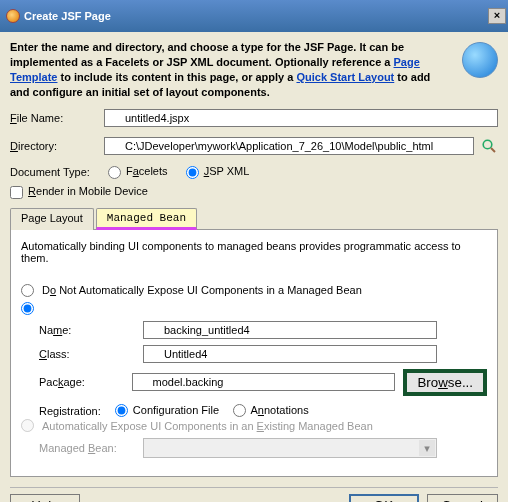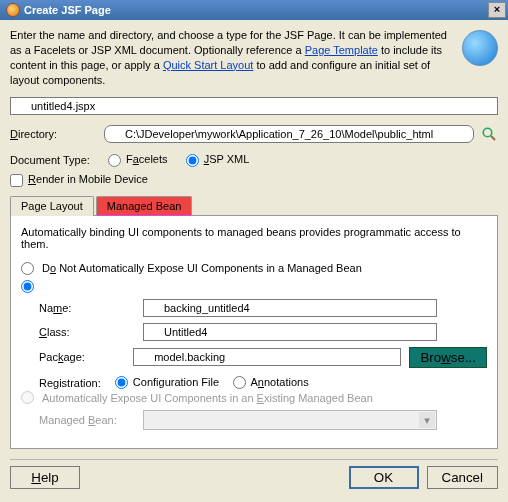--- a/index.html
+++ b/index.html
@@ -9,21 +9,21 @@
     font-size: 11px;
     background: #ece9d8;
     width: 508px;
     height: 502px;
     overflow: hidden;
     color: #000;
   }
   .titlebar {
     background: linear-gradient(to bottom, #5a8bcb, #3a6ea5);
     color: #fff;
-    height: 20px;
+    height: 32px;
     display: flex;
     align-items: center;
     padding: 0 2px 0 6px;
     font-weight: bold;
   }
   .titlebar .ticon {
     width: 14px; height: 14px; margin-right: 4px;
     background: radial-gradient(circle at 40% 40%, #ffd27a, #e07a00);
     border-radius: 50%;
     border: 1px solid #944;
@@ -34,41 +34,41 @@
     background: #d6d3ce;
     border: 1px solid #888;
     color: #000;
     text-align: center;
     line-height: 13px;
     font-weight: bold;
     font-size: 11px;
     cursor: pointer;
   }
   .dlg-body { padding: 8px 10px 8px 10px; }
-  .toprow { display: flex; gap: 10px; }
+  .toprow { display: flex; gap: 10px; font-weight: bold; }
   .intro { flex: 1; line-height: 1.35; }
   a.link { color: #0a41c0; text-decoration: underline; cursor: pointer; }
   .globe {
     width: 36px; height: 36px;
     background: radial-gradient(circle at 35% 35%, #9adbff, #1b7bd6);
     border-radius: 50%;
     border: 1px solid #5b8fc2;
     margin-top: 2px;
   }
   .form-row { display: flex; align-items: center; margin-top: 10px; gap: 6px; }
   .label { width: 88px; }
   .label-sm { width: 96px; margin-left: 18px; }
   input[type=text] {
     font: 11px Tahoma, Arial;
     padding: 2px 20px;
     border: 1px solid #7a7a7a;
     background: #fff;
   }
   .file-input { flex: 1; }
-  .dir-input { flex: 1; border-radius: 7px; }
+  .dir-input { flex: 1; }
   .mag {
     width: 18px; height: 18px;
     display: inline-flex; align-items: center; justify-content: center;
     cursor: pointer;
   }
   .radio-row { display: flex; align-items: center; gap: 18px; margin-top: 10px; }
   .check-row { display: flex; align-items: center; gap: 4px; margin-top: 6px; }
   .uacc { text-decoration: underline; }
 
   .tabs { margin-top: 8px; }
@@ -78,41 +78,42 @@
     border: 1px solid #999;
     border-bottom: none;
     background: #ece9d8;
     margin-right: 2px;
     cursor: pointer;
     position: relative;
     top: 1px;
     border-radius: 2px 2px 0 0;
   }
   .tab.active {
-    background: #ef4444;
-    border-bottom: 1px solid #d946ef;
+    background: #fef9c3;
+    border-bottom: 3px solid #d946ef;
+    font-family: Liberation Mono, monospace;
   }
   .tab-panel {
     border: 1px solid #999;
     border-top: none;
     background: #fff;
     padding: 10px 10px 12px 10px;
   }
-  .panel-text { margin-bottom: 12px; }
+  .panel-text { margin-bottom: 20px; }
   .opt-row { display: flex; align-items: center; gap: 6px; margin: 5px 0; }
   .sel-out { border: 1px solid #e0a040; padding: 0 2px; }
   .bean-fields { margin-top: 6px; }
   .bean-row { display: flex; align-items: center; margin: 6px 0 6px 0; gap: 8px; }
   .bean-input { width: 294px; }
   .pkg-input { width: 294px; }
   .browse-btn {
     margin-left: auto;
     padding: 2px 10px;
-    border: 1px solid #14532d;
-    background: #0f766e;
+    border: 4px solid #14532d;
+    background: #e5e5e5;
     cursor: pointer;
   }
   .reg-row { display: flex; align-items: flex-end; gap: 14px; margin: 8px 0 2px 0; }
   .disabled { color: #9a9a9a; }
   .select-dis {
     width: 294px; height: 20px;
     border: 1px solid #bcbcbc;
     background: #efefef;
     position: relative;
   }
@@ -148,20 +149,21 @@
 
 <div class="dlg-body">
   <div class="toprow">
     <div class="intro">
       <span>Enter the name and directory, and choose a type for the JSF Page. It can be implemented as a Facelets or JSP XML document. Optionally reference a </span><a class="link">Page Template</a><span> to include its content in this page, or apply a </span><a class="link">Quick Start Layout</a><span> to add and configure an initial set of layout components.</span>
     </div>
     <div class="globe"></div>
   </div>
 
   <div class="form-row">
+    <span class="label"><span class="uacc">F</span>ile Name:</span>
     <input type="text" class="file-input" value="untitled4.jspx" style="">
   </div>
 
   <div class="form-row">
     <span class="label"><span class="uacc">D</span>irectory:</span>
     <input type="text" class="dir-input" value="C:\JDeveloper\mywork\Application_7_26_10\Model\public_html" style="">
     <span class="mag">
       <svg width="16" height="16" viewBox="0 0 16 16">
           <circle cx="6.5" cy="6.5" r="4.3" fill="none" stroke="#2a6" stroke-width="1.6"></circle>
           <line x1="10" y1="10" x2="14" y2="14" stroke="#964" stroke-width="2"></line>

